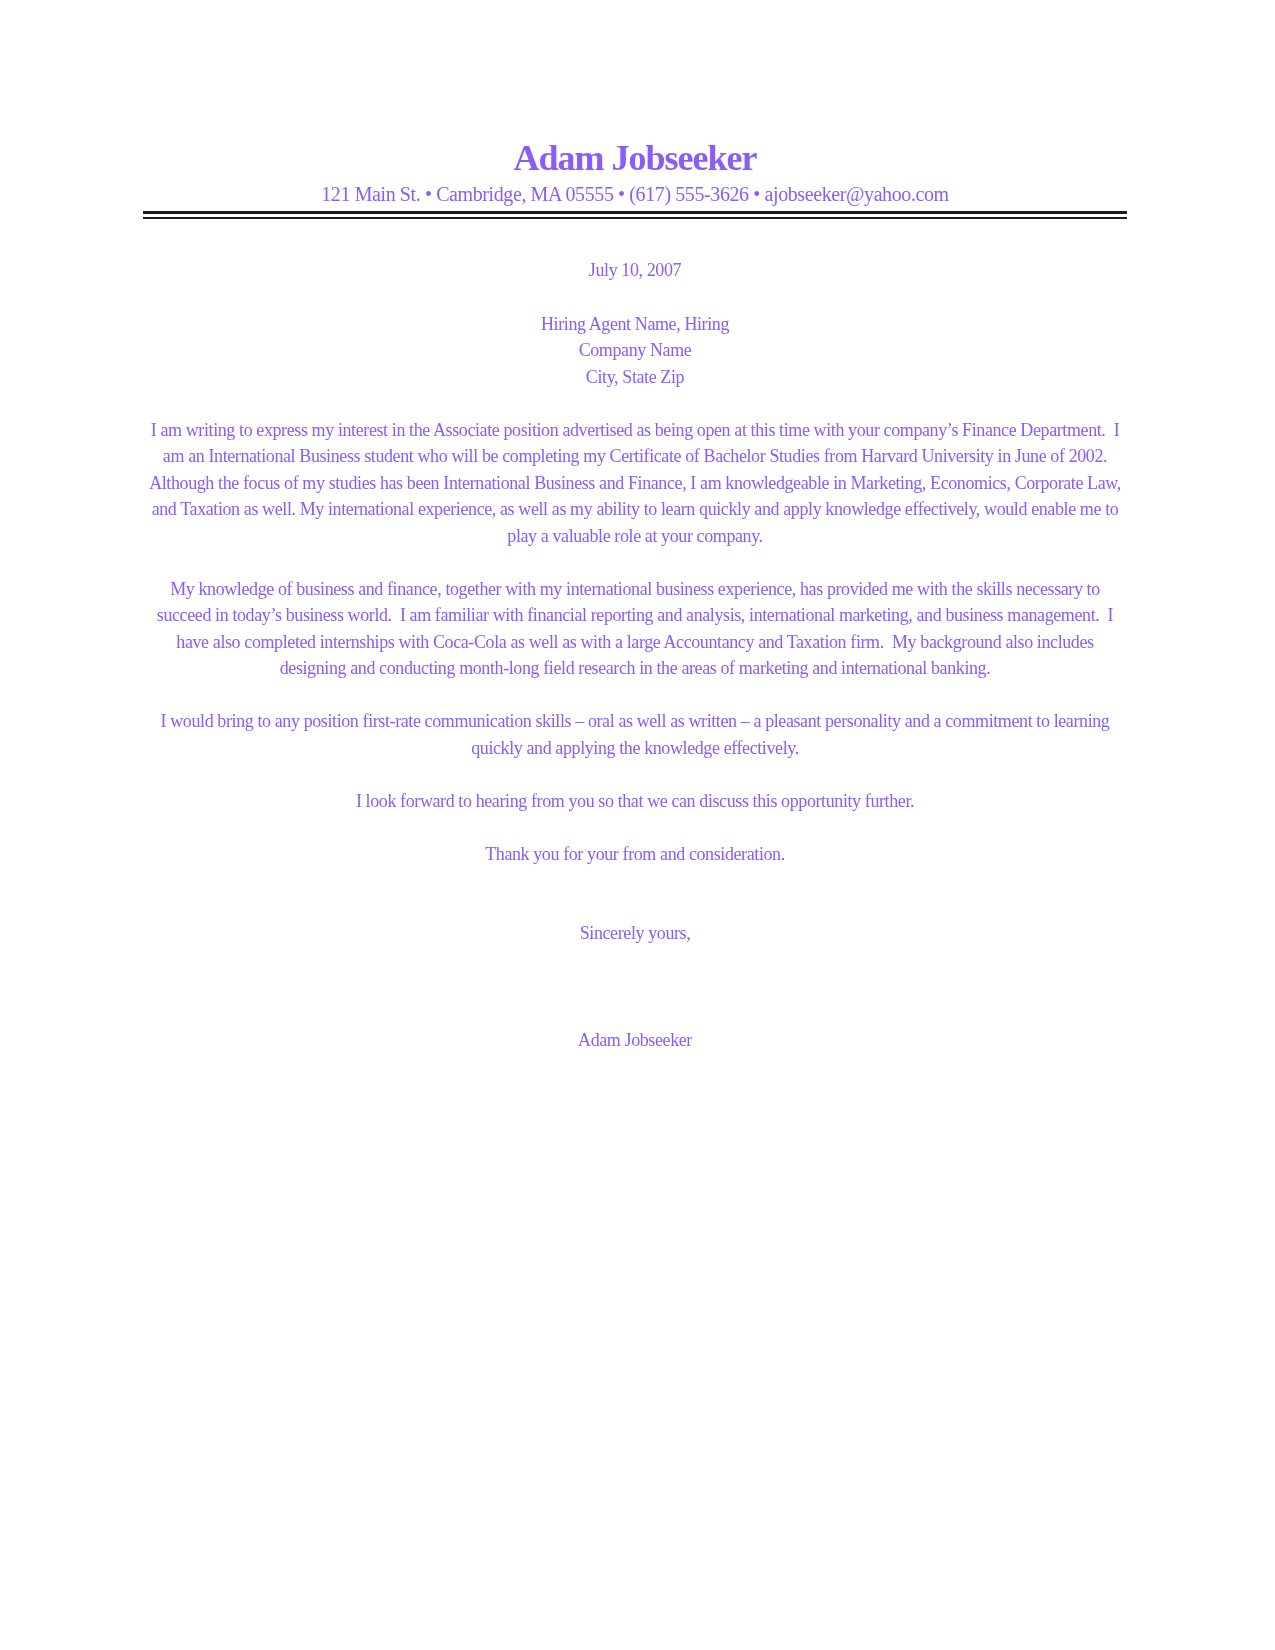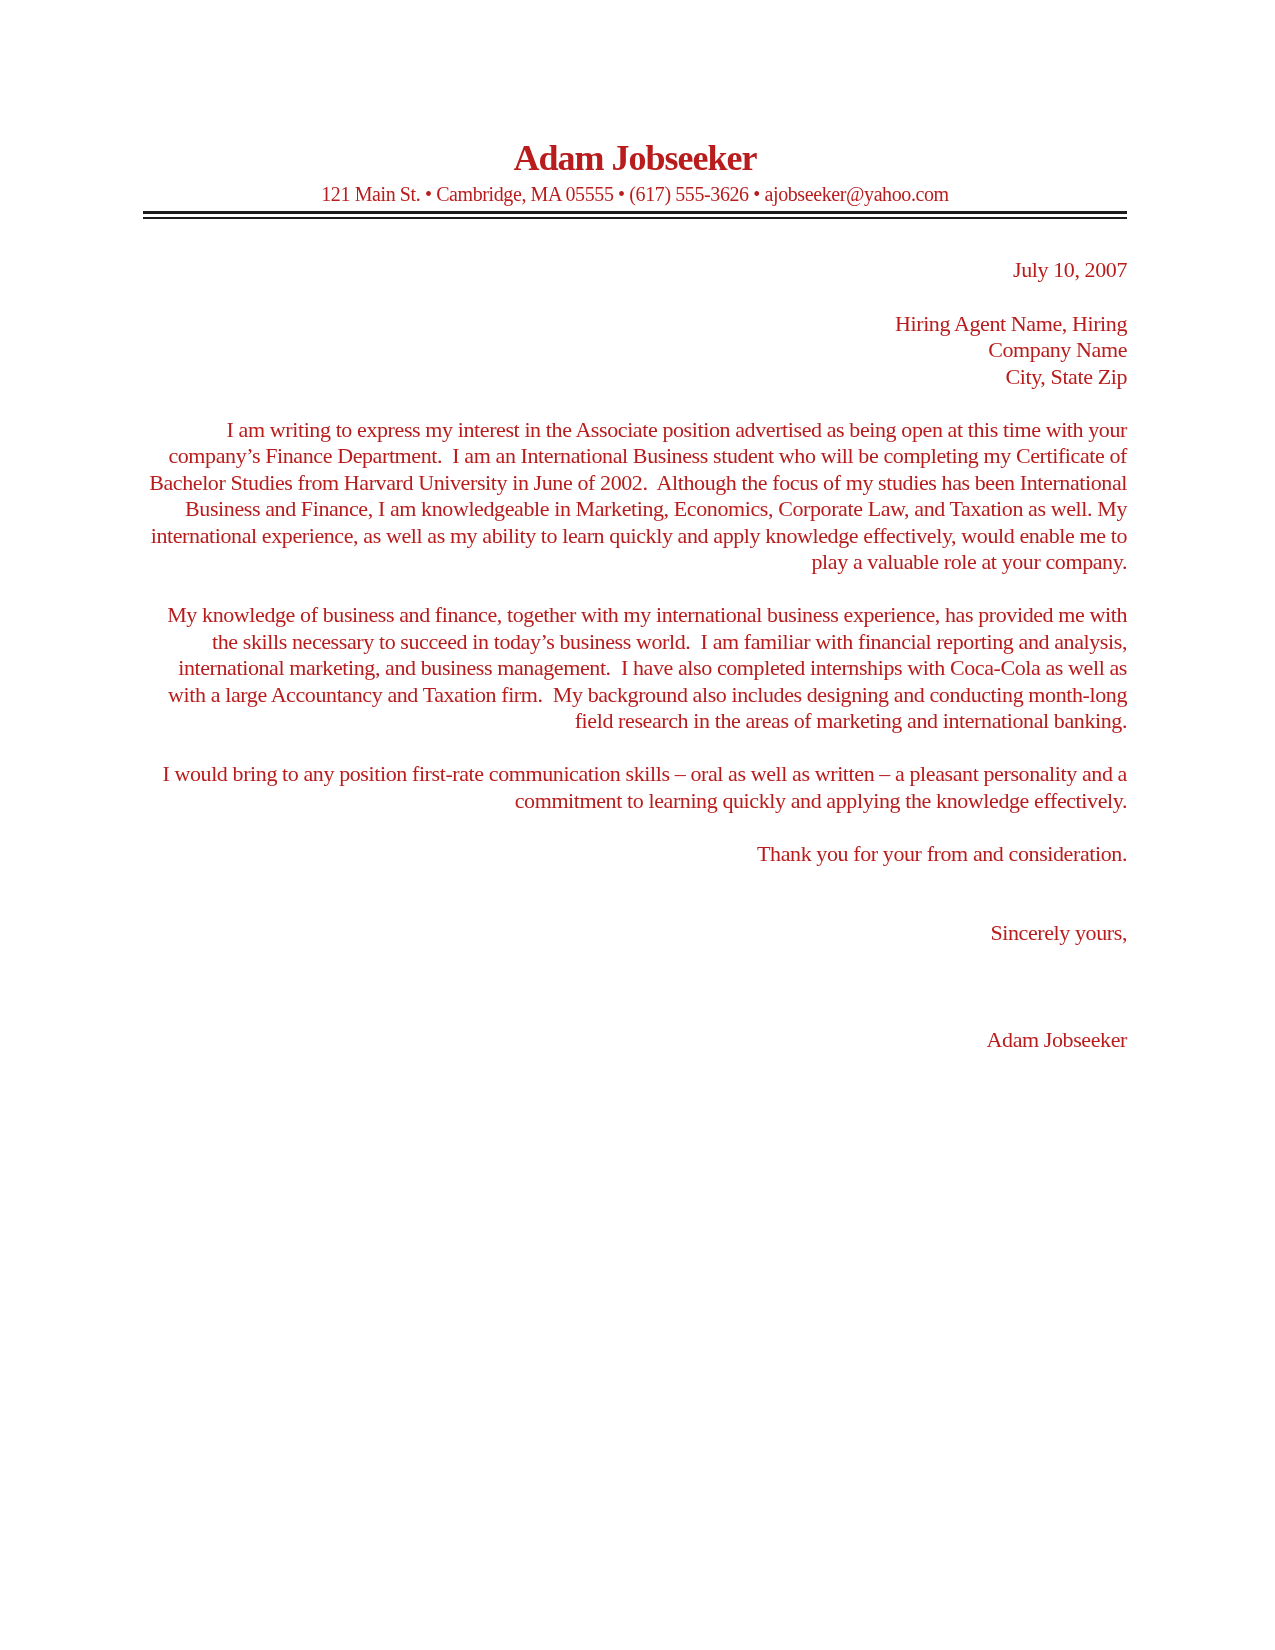--- a/index.html
+++ b/index.html
@@ -5,21 +5,21 @@
   html, body {
     margin: 0;
     padding: 0;
     background: #ffffff;
   }
   .page {
     position: relative;
     width: 1275px;
     height: 1650px;
     background: #ffffff;
-    color: #b91c1c;
+    color: #8b5cf6;
     font-family: "Liberation Serif", "DejaVu Serif", serif;
     overflow: hidden;
   }
   .letterhead {
     margin: 0 148px 0 143px;
     padding-top: 138px;
     text-align: center;
   }
   .letterhead-name {
     margin: 0;
@@ -36,24 +36,24 @@
     white-space: pre-wrap;
   }
   .letterhead-rule {
     margin-top: 3px;
     height: 3px;
     border-top: 3px solid #1c1c1c;
     border-bottom: 2px solid #1c1c1c;
   }
   .letter-body {
     margin: 0 148px 0 143px;
-    font-size: 22px;
+    font-size: 18px;
     line-height: 26.5px;
     letter-spacing: -0.4px;
-    text-align: right;
+    text-align: center;
   }
   .date-line {
     margin-top: 38px;
   }
   .recipient-block {
     margin-top: 27px;
   }
   .salutation {
     margin-top: 71px;
   }
@@ -89,20 +89,21 @@
       <div>City, State Zip</div>
     </div>
 
 
     <p class="para">I am writing to express my interest in the Associate position advertised as being open at this time with your company’s Finance Department.  I am an International Business student who will be completing my Certificate of Bachelor Studies from Harvard University in June of 2002.  Although the focus of my studies has been International Business and Finance, I am knowledgeable in Marketing, Economics, Corporate Law, and Taxation as well. My international experience, as well as my ability to learn quickly and apply knowledge effectively, would enable me to play a valuable role at your company.</p>
 
     <p class="para">My knowledge of business and finance, together with my international business experience, has provided me with the skills necessary to succeed in today’s business world.  I am familiar with financial reporting and analysis, international marketing, and business management.  I have also completed internships with Coca-Cola as well as with a large Accountancy and Taxation firm.  My background also includes designing and conducting month-long field research in the areas of marketing and international banking.</p>
 
     <p class="para">I would bring to any position first-rate communication skills – oral as well as written – a pleasant personality and a commitment to learning quickly and applying the knowledge effectively.</p>
 
+    <p class="para">I look forward to hearing from you so that we can discuss this opportunity further.</p>
 
     <p class="para">Thank you for your from and consideration.</p>
 
     <div class="closing">Sincerely yours,</div>
 
     <div class="signature">Adam Jobseeker</div>
 
   </main>
 
 </div>

